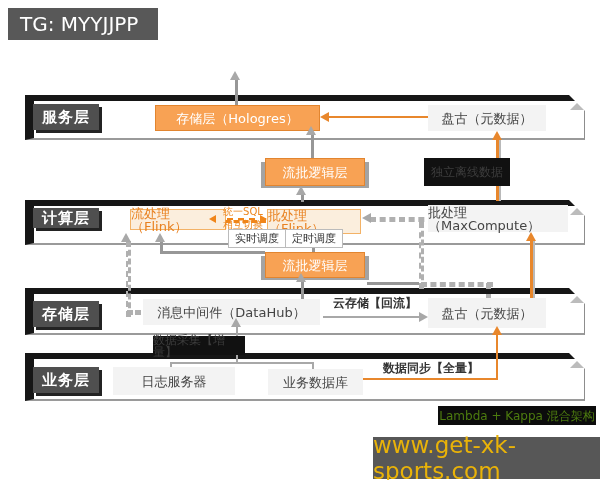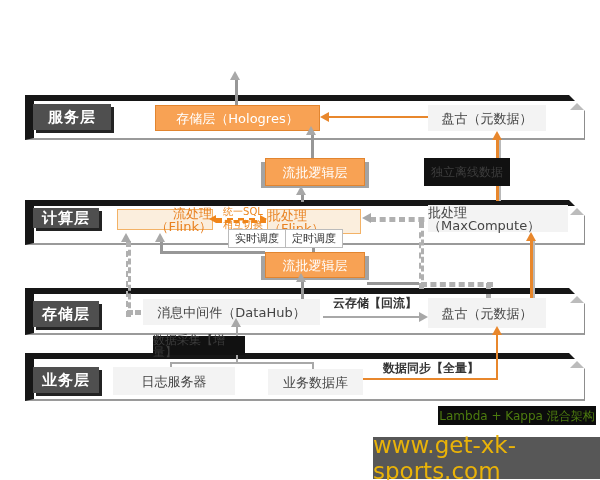--- a/index.html
+++ b/index.html
@@ -127,21 +127,21 @@
   <div class="hl orange-line" style="left:345px;top:378px;width:153px;"></div>
   <div class="vl orange-line" style="left:496px;top:334px;height:46px;"></div>
   <span class="ah ah-up ah-o" style="left:492px;top:326px;"></span>
 
   <div class="hl" style="left:170px;top:362px;width:143px;"></div>
   <div class="vl" style="left:170px;top:362px;height:6px;"></div>
   <div class="vl" style="left:312px;top:362px;height:8px;"></div>
   <div class="vl" style="left:236px;top:326px;height:37px;"></div>
   <span class="ah ah-up" style="left:231px;top:318px;"></span>
 
-  <div class="node box-dark" style="left:33px;top:104px;width:78px;height:26px;">
+  <div class="node box-dark" style="left:33px;top:104px;width:66px;height:26px;">
       <span>服务层</span>
     </div>
   <div class="node box-dark" style="left:33px;top:208px;width:66px;height:20px;">
       <span>计算层</span>
     </div>
   <div class="node box-dark" style="left:33px;top:301px;width:66px;height:26px;">
       <span>存储层</span>
     </div>
   <div class="node box-dark" style="left:33px;top:367px;width:66px;height:26px;">
       <span>业务层</span>
@@ -154,21 +154,21 @@
       <span>盘古（元数据）</span>
     </div>
 
   <div class="node box-orange logic-shadow" style="left:265px;top:158px;width:100px;height:28px;">
       <span>流批逻辑层</span>
     </div>
   <div class="node redact" style="left:424px;top:158px;width:86px;height:28px;">
       <span>独立离线数据</span>
     </div>
 
-  <div class="node box-flink" style="left:117px;top:209px;width:96px;height:21px;text-align:right;">
+  <div class="node box-flink" style="left:130px;top:209px;width:96px;height:21px;">
       <span>流处理（Flink）</span>
     </div>
   <div class="txt-orange-s" style="left:219px;top:205px;width:48px;">
     <span style="display:block">统一SQL</span>
     <span style="display:block">相互切换</span>
   </div>
   <div class="node box-flink" style="left:267px;top:209px;width:94px;height:25px;">
       <span>批处理（Flink）</span>
     </div>
   <div class="sched" style="left:228px;top:229px;">
@@ -199,17 +199,20 @@
       <span>日志服务器</span>
     </div>
   <div class="node box-light" style="left:268px;top:369px;width:95px;height:26px;">
       <span>业务数据库</span>
     </div>
   <div class="small-note" style="left:383px;top:362px;"><span>数据同步【全量】</span></div>
 
   <div class="caption">
       <span>Lambda + Kappa 混合架构</span>
     </div>
+  <div class="wm-tg">
+      <span>TG: MYYJJPP</span>
+    </div>
   <div class="wm-site">
       <span>www.get-xk-sports.com</span>
     </div>
 
 </div>
 
 </body></html>

